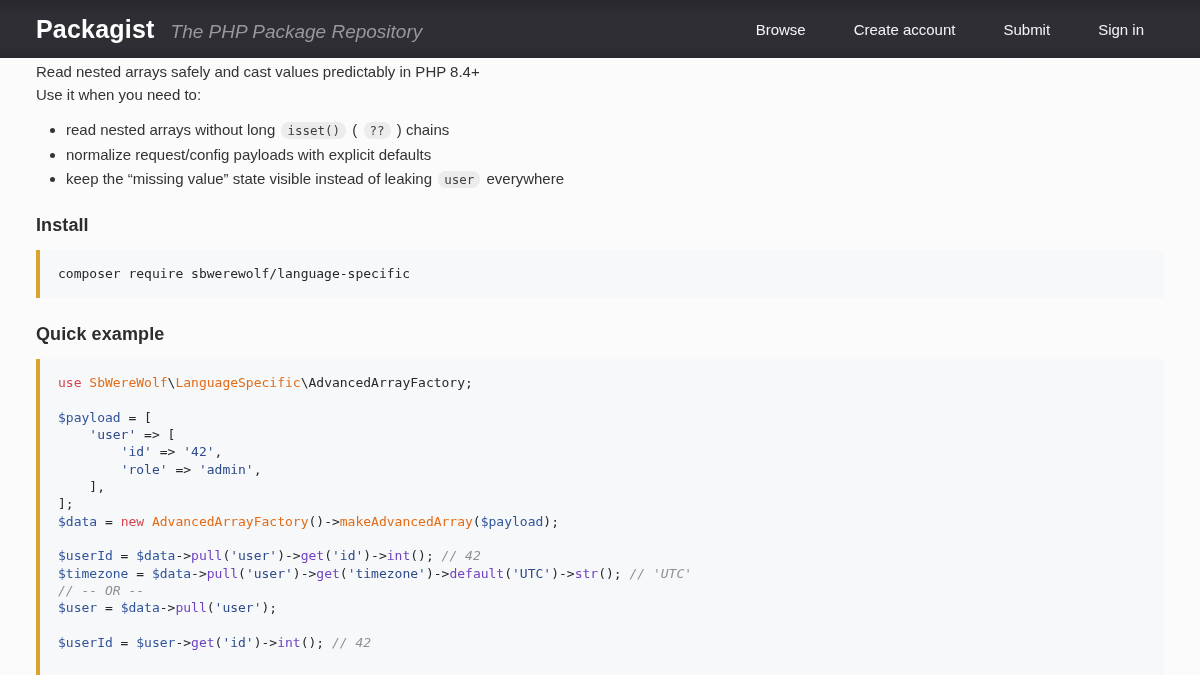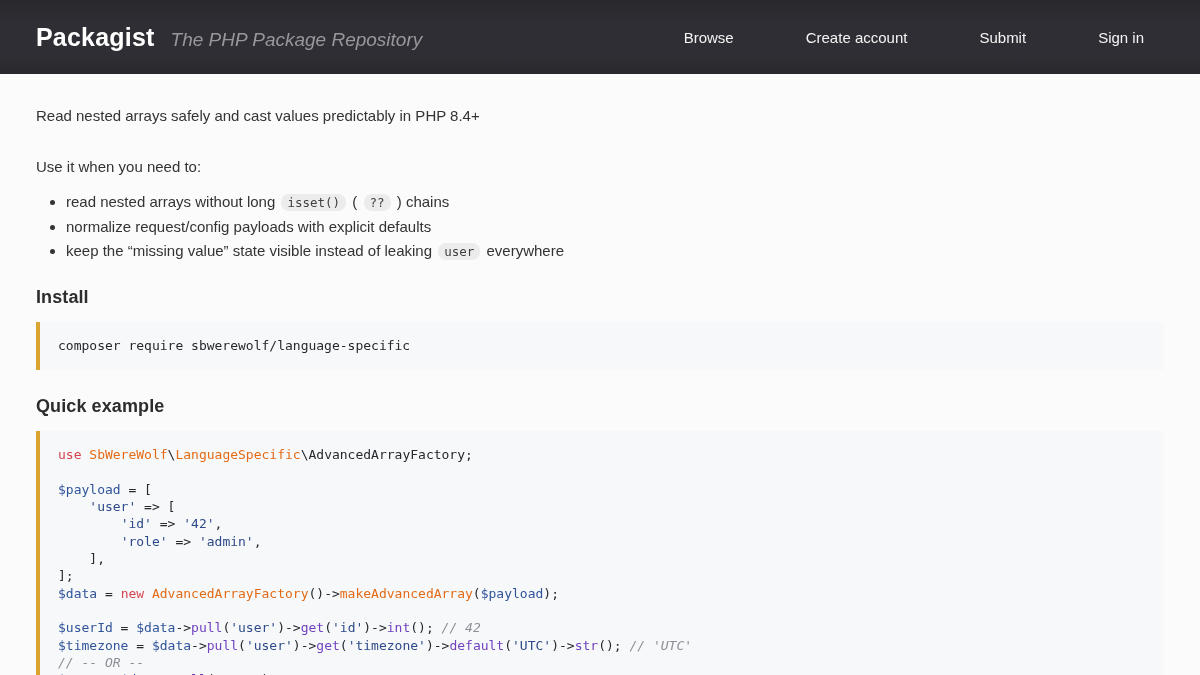--- a/index.html
+++ b/index.html
@@ -5,54 +5,54 @@
   * { box-sizing: border-box; margin: 0; padding: 0; }
   html, body { width: 1200px; height: 675px; overflow: hidden; }
   body {
     background: #fbfbfb;
     font-family: "Liberation Sans", sans-serif;
     color: #333;
   }
 
   
   .navbar {
-    height: 74px;
+    height: 58px;
     background: linear-gradient(#28282d, #2e2e34 30%, #2e2e34 78%, #28282d);
     display: flex;
     align-items: center;
     justify-content: space-between;
     padding: 0 36px 0 36px;
   }
   .brand-wrap { display: flex; align-items: baseline; }
   .brand {
     color: #ffffff;
     font-size: 25px;
     font-weight: bold;
     text-decoration: none;
     letter-spacing: 0.2px;
   }
   .tagline {
     color: #97979c;
     font-style: italic;
     font-size: 19px;
     margin-left: 16px;
   }
-  .main-nav { display: flex; align-items: flex-start; gap: 24px; }
+  .main-nav { display: flex; align-items: flex-start; }
   .nav-link {
     color: #f4f4f4;
     font-size: 15px;
     text-decoration: none;
     padding: 20px 24px;
     cursor: pointer;
   }
   .nav-link:last-child { padding-right: 20px; }
 
   
   .content { padding: 0 36px; }
-  .para { font-size: 15px; line-height: 19px; margin-top: 32px; color: #333; }
+  .para { font-size: 15px; line-height: 19px; margin-top: 4px; color: #333; }
   .use-case-list {
     margin: 16px 0 0 0;
     padding-left: 30px;
   }
   .use-case-list li {
     font-size: 15px;
     line-height: 19px;
     margin-bottom: 5px;
     color: #333;
   }

